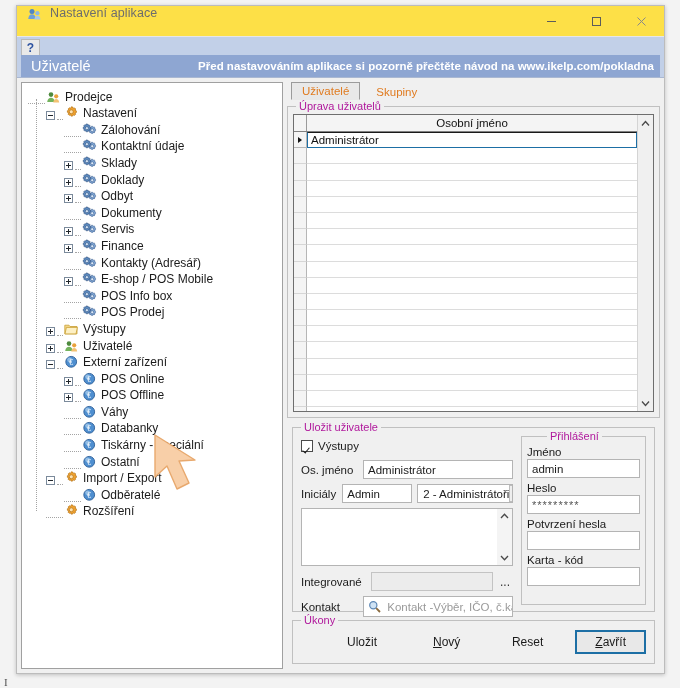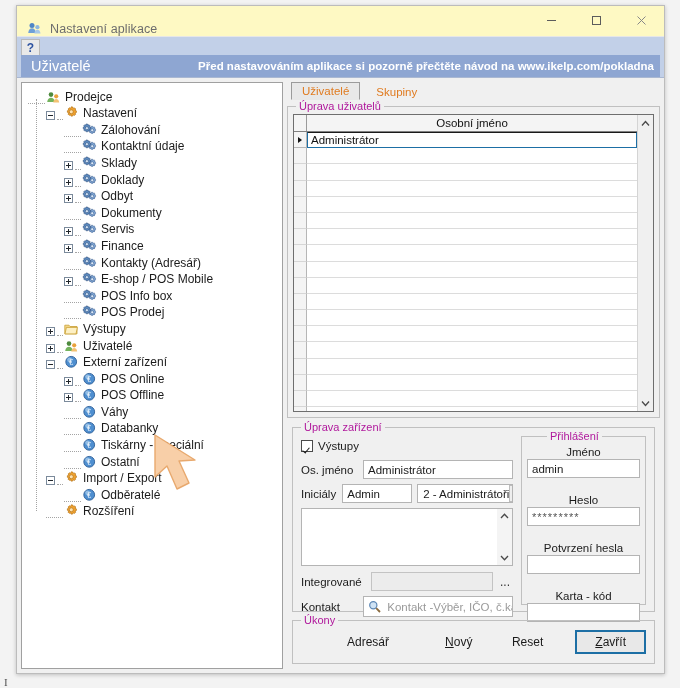--- a/index.html
+++ b/index.html
@@ -23,23 +23,23 @@
     width: 649px; height: 669px;
     background: #f0f0f0;
     border: 1px solid #bcbcbc;
     box-shadow: 0 1px 4px rgba(0,0,0,0.22);
     display: flex; flex-direction: column;
   }
 
   
   #titlebar {
     height: 31px; min-height: 31px;
-    background: #fef9c3;
+    background: #fde047;
     border-bottom: 1px solid #e7e7e7;
-    display: flex; align-items: flex-end;
+    display: flex; align-items: flex-start;
     position: relative;
   }
   #app-icon {
     margin-left: 10px; margin-right: 7px;
     width: 16px; height: 16px;
     position: relative; flex: 0 0 auto;
   }
   #titlebar .tt {
     font-size: 12.5px; color: #6d6d6d;
     letter-spacing: .1px;
@@ -358,21 +358,21 @@
     background: #fff;
     height: 21px;
     display: flex; align-items: center;
     padding-left: 4px;
     font-size: 11.5px; color: #9a9a9a;
     white-space: nowrap; overflow: hidden;
   }
   .searchinp .sicon { margin-right: 6px; display: flex; flex: 0 0 auto; }
 
   
-  .lgrp { margin-bottom: 16px; text-align: center; }
+  .lgrp { margin-bottom: 4px; }
   .lgrp .llab { font-size: 11.5px; color: #1b1b1b; margin-bottom: 1px; }
   .lgrp .inp { width: 100%; }
   .pwd { letter-spacing: 1px; color: #555; font-size: 11px; }
 
   
   #actions-group {
     position: relative;
     border: 1px solid #c0c0c0;
     margin: 8px 5px 5px 5px;
     height: 44px; min-height: 44px;
@@ -912,21 +912,21 @@
                   <svg width="9" height="7" viewBox="0 0 9 7">
                       <path d="M1 1.5 L4.5 5.5 L8 1.5" fill="none" stroke="#4a4a4a" stroke-width="1.3"></path>
                     </svg>
                 </div>
               </div>
             </div>
           </div>
         </div>
 
         <div class="group" id="edit-group">
-          <span class="glabel">Úprava zařízení</span>
+          <span class="glabel">Uložit uživatele</span>
 
           <div id="form-left">
 
             <div class="chkrow">
               <span class="chk checked"></span>
               <span class="lbl">Výstupy</span>
             </div>
 
             <div class="frow">
               <span class="flab" style="width:62px">Os. jméno</span>
@@ -1002,21 +1002,21 @@
             <div class="lgrp">
               <div class="llab">Karta - kód</div>
               <div class="inp"></div>
             </div>
           </div>
         </div>
 
         <div id="actions-group">
           <span class="glabel">Úkony</span>
           <span class="sp-a"></span>
-          <span class="abtn">Adresář</span>
+          <span class="abtn">Uložit</span>
           <span style="width:40px"></span>
           <span class="abtn"><u>N</u><span>ový</span></span>
           <span class="sp-grow"></span>
           <span class="abtn">Reset</span>
           <span class="sp-b"></span>
           <span class="abtn primary"><u>Z</u><span>avřít</span></span>
         </div>
 
       </div>
     </div>

